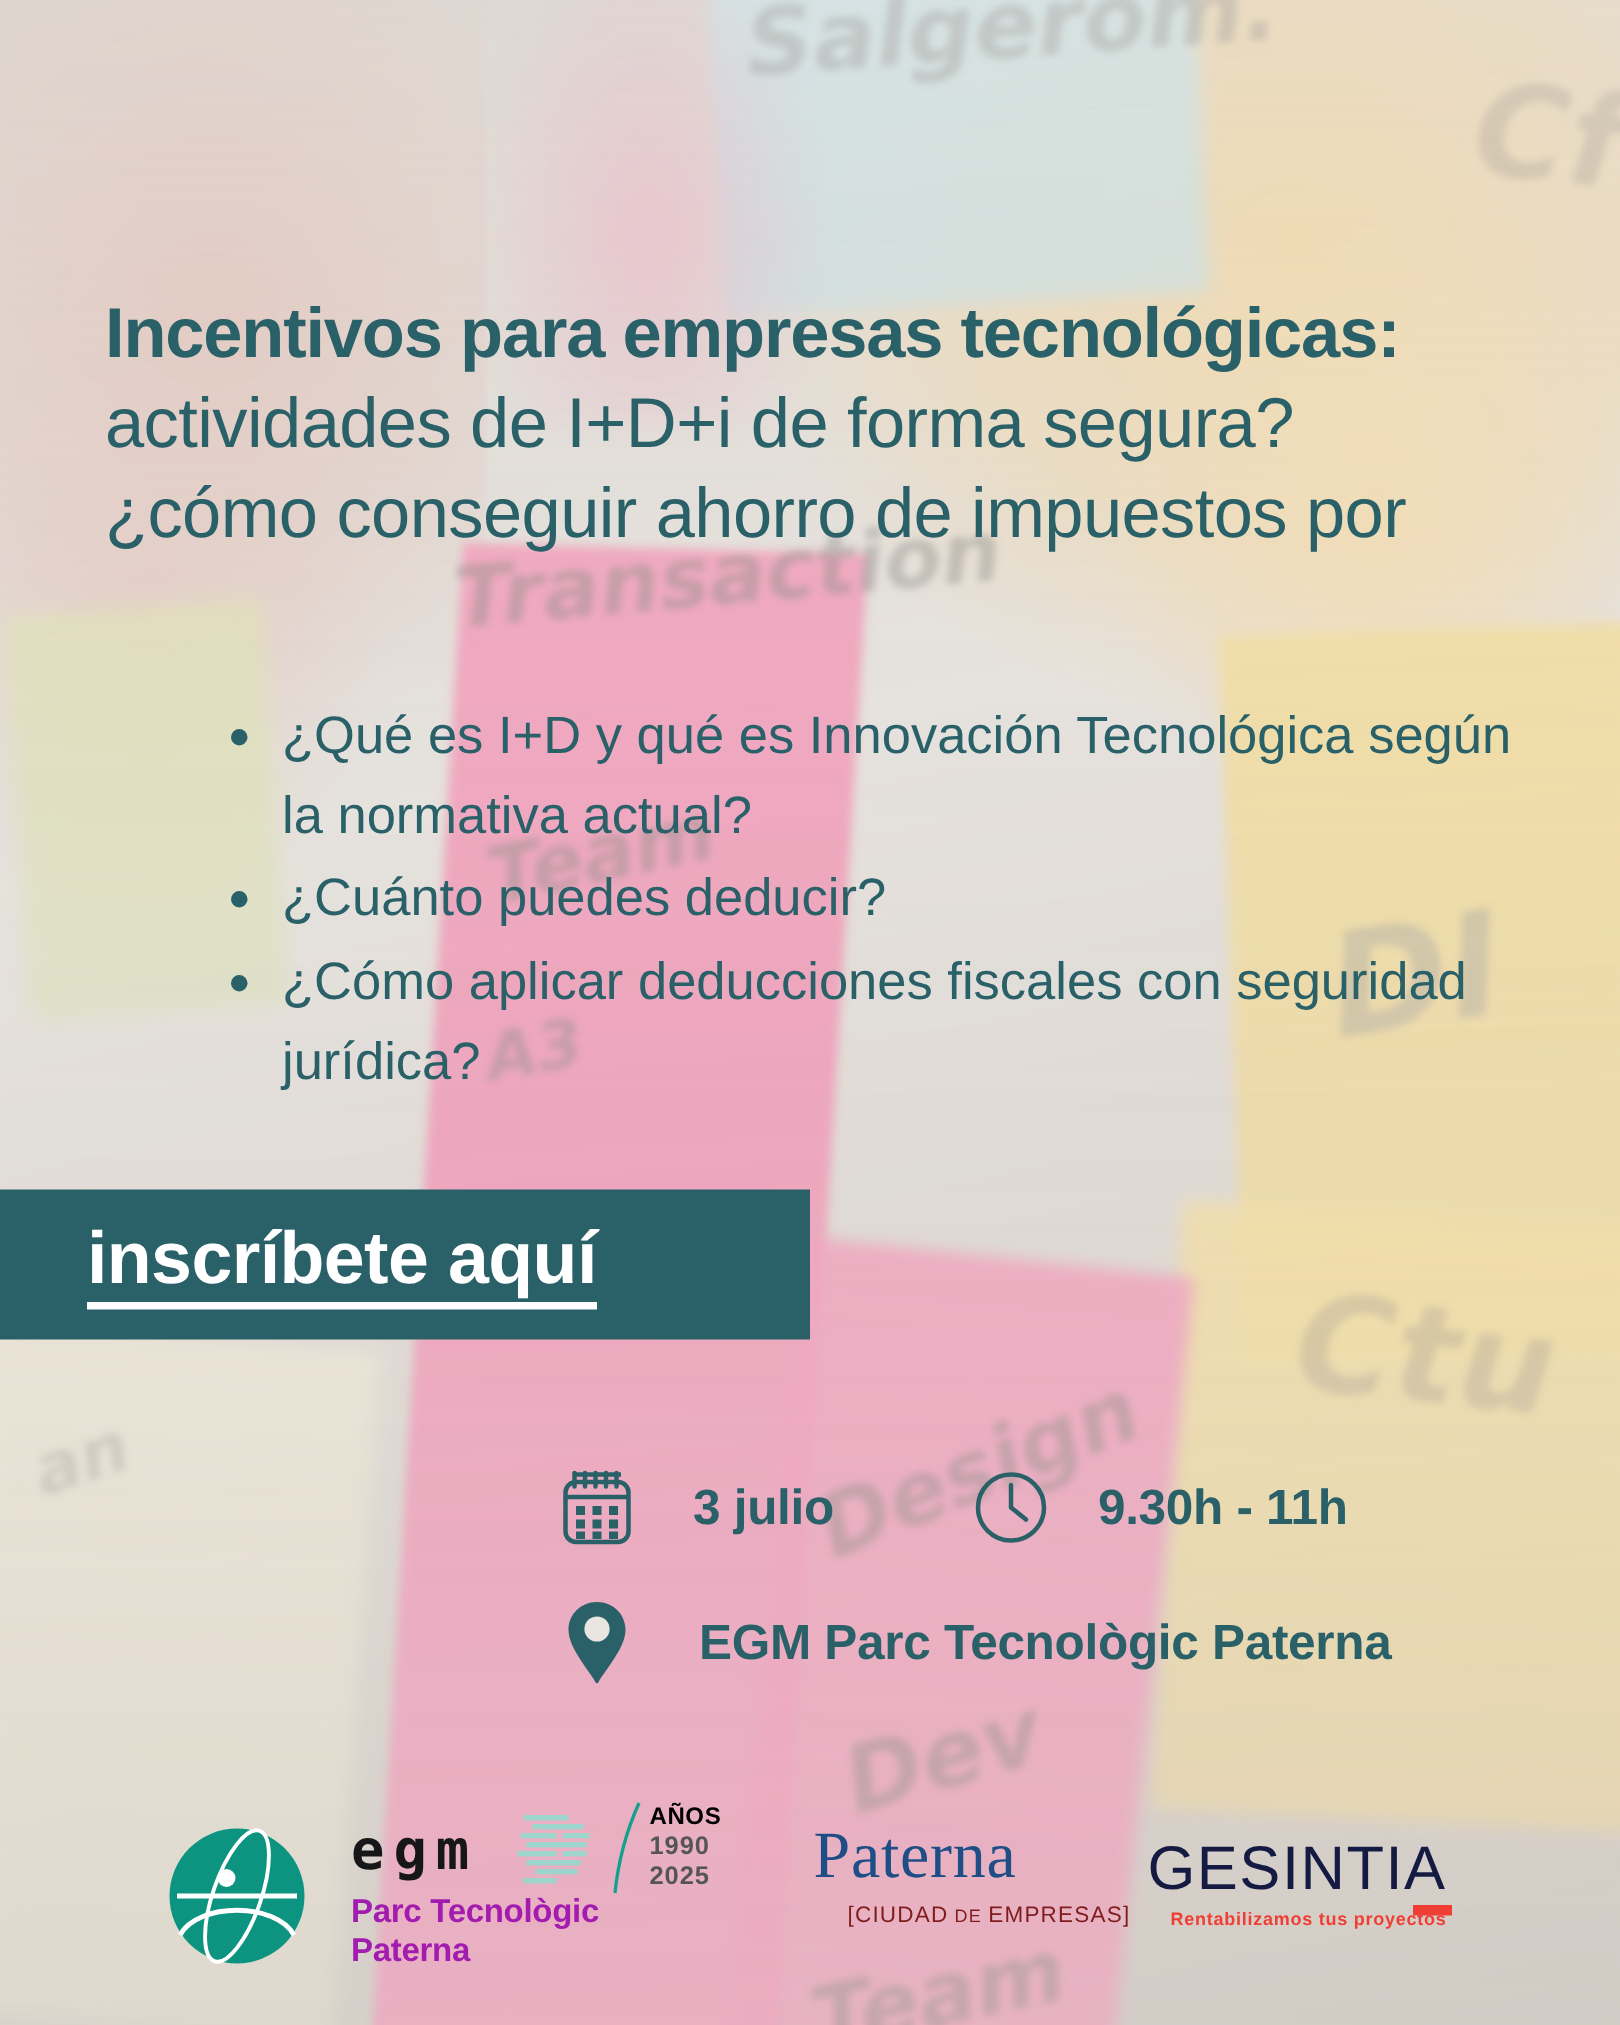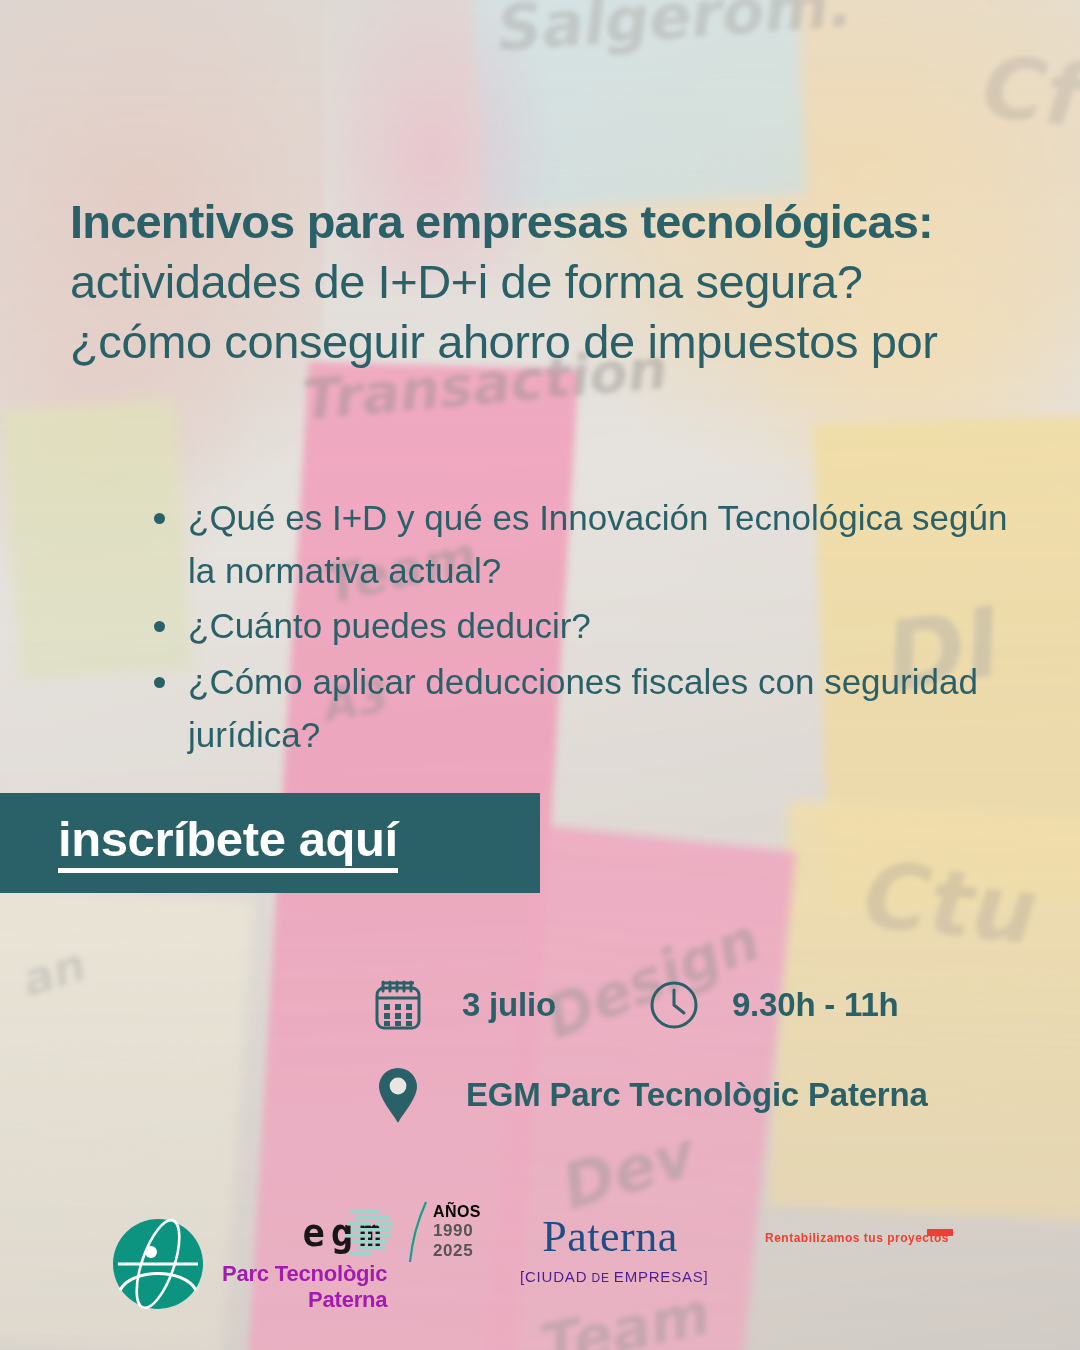--- a/index.html
+++ b/index.html
@@ -135,21 +135,21 @@
     color:#2a6169;
     font-size:47px;
     line-height:1.28;
     letter-spacing:-.4px;
     white-space:nowrap;
   }
   #headline .line.bold { font-weight:800; letter-spacing:-.8px; }
   #headline .line.light { font-weight:400; }
 
   #bullets {
-    position:absolute; left:148px; top:491px; width:880px;
+    position:absolute; left:148px; top:464px; width:880px;
   }
   #bullets ul { list-style:none; }
   #bullets li {
     position:relative;
     color:#2a6169;
     font-size:35px;
     line-height:1.52;
     font-weight:400;
     padding-left:40px;
     margin-bottom:2px;
@@ -190,35 +190,35 @@
   .gap-cal { width:36px; }
   .gap-clock { width:30px; }
   .gap-pin { width:40px; }
   .between { width:90px; }
 
   
   #logos { position:absolute; left:0; top:1185px; width:1080px; height:165px; }
 
   #logo-egm { position:absolute; left:110px; top:30px; display:flex; align-items:center; }
   #egm-mark { width:96px; height:96px; }
-  #egm-words { margin-left:16px;text-align:right; }
+  #egm-words { margin-left:28px; }
   #egm-wordmark { font-family:"DejaVu Sans Mono", monospace; font-size:37px; font-weight:700; color:#17171a; letter-spacing:6px; line-height:1; }
   #egm-sub1, #egm-sub2 { font-size:22px; font-weight:700; color:#a21caf; line-height:1.2; letter-spacing:-.2px; }
   #egm-sub1 { margin-top:9px; }
 
   #logo-anniv { position:absolute; left:345px; top:12px; width:145px; height:70px; display:flex; align-items:center; }
   #anniv-num { width:62px; height:50px; position:relative; }
   #anniv-slash { width:22px; height:64px; position:relative; }
   #anniv-text { margin-left:4px; }
   #anniv-years { font-size:16px; font-weight:700; color:#000000; letter-spacing:.4px; line-height:1.18; }
   #anniv-1990, #anniv-2025 { font-size:17px; font-weight:600; color:#555; letter-spacing:.6px; line-height:1.18; }
 
   #logo-paterna { position:absolute; left:520px; top:30px; text-align:center; width:180px; }
   #paterna-name { font-family:"Liberation Serif", serif; font-size:44px; color:#1f4e87; line-height:1; letter-spacing:.5px; }
-  #paterna-tag { font-size:15px; color:#4c1d95; letter-spacing:.8px; margin-top:9px; white-space:nowrap; }
+  #paterna-tag { font-size:15px; color:#7f1d1d; letter-spacing:.8px; margin-top:9px; white-space:nowrap;margin-left:45px; }
   #paterna-tag .sm { font-size:12px; }
 
   #logo-gesintia { position:absolute; left:765px; top:40px; }
   #ges-name { font-size:41px; font-weight:400; color:#151a43; letter-spacing:1px; line-height:1; position:relative; display:inline-block; }
   #ges-dash { position:absolute; right:-4px; bottom:9px; width:26px; height:7px; background:#ef3e33; }
   #ges-tag { font-size:12px; color:#ef3e33; letter-spacing:.5px; text-align:right; margin-top:6px; font-weight:600; }
 </style>
 </head>
 <body>
 
@@ -367,19 +367,20 @@
         <div id="anniv-2025">2025</div>
       </span>
     </div>
 
     <div id="logo-paterna">
       <div id="paterna-name">Paterna</div>
       <div id="paterna-tag"><span>[</span><span>CIUDAD</span><span class="sm"> DE </span><span>EMPRESAS</span><span>]</span></div>
     </div>
 
     <div id="logo-gesintia">
+      <div id="ges-name">GESINTIA</div>
       <span id="ges-dash"></span>
       <div id="ges-tag">Rentabilizamos tus proyectos</div>
     </div>
 
   </div>
 
 </div>
 
 </body></html>

